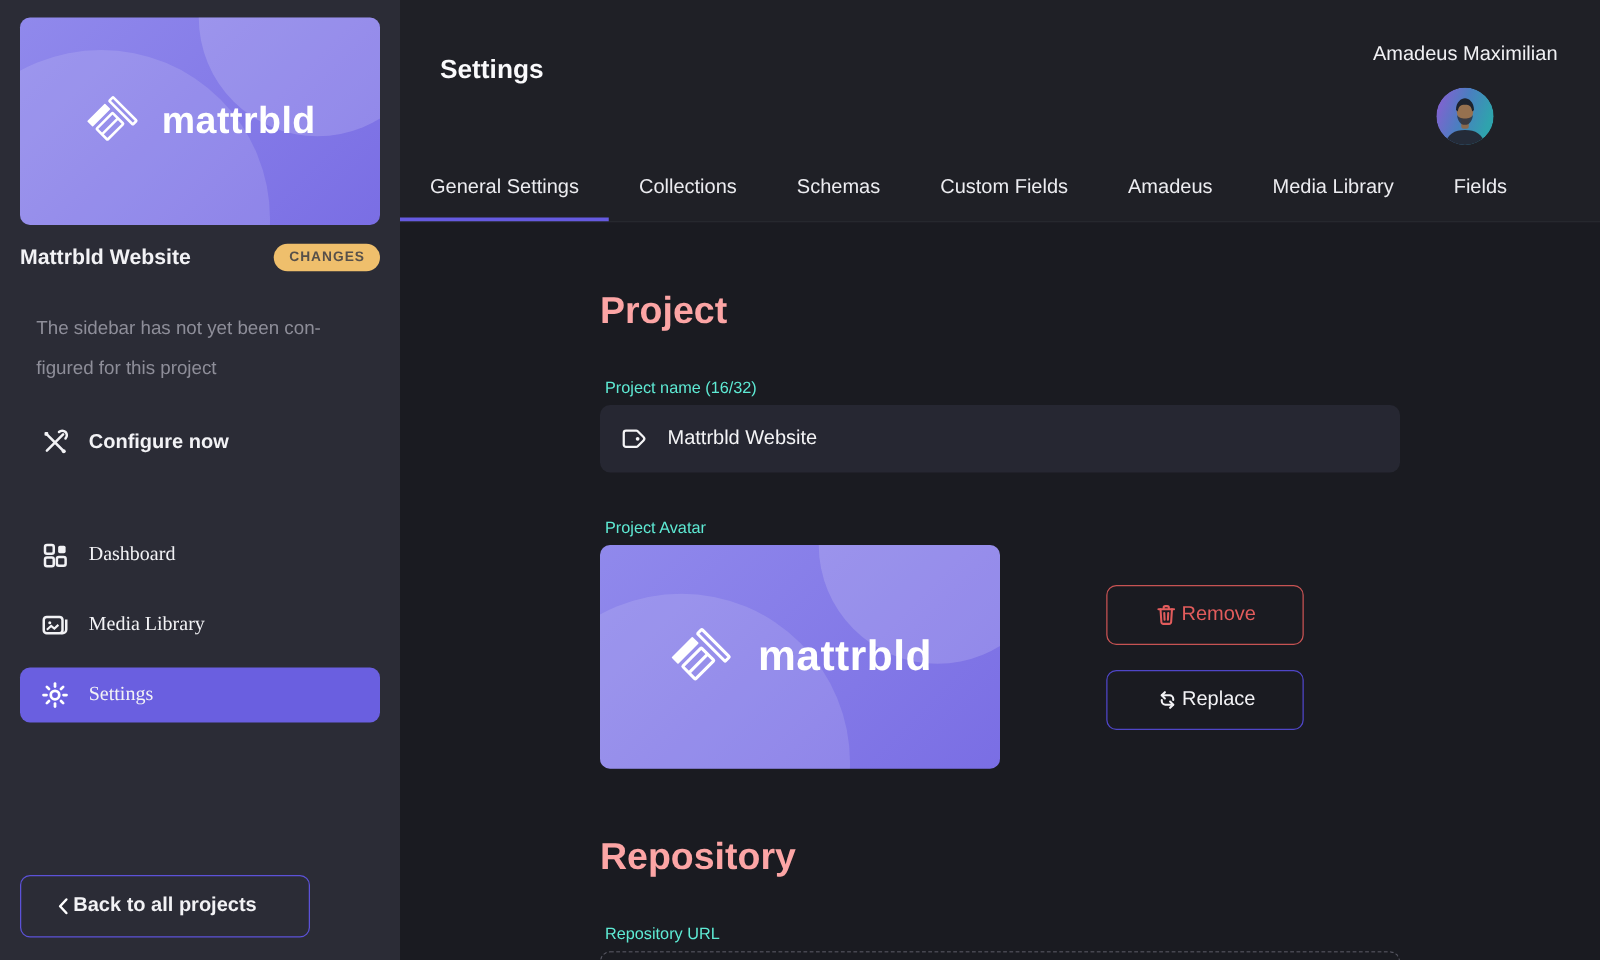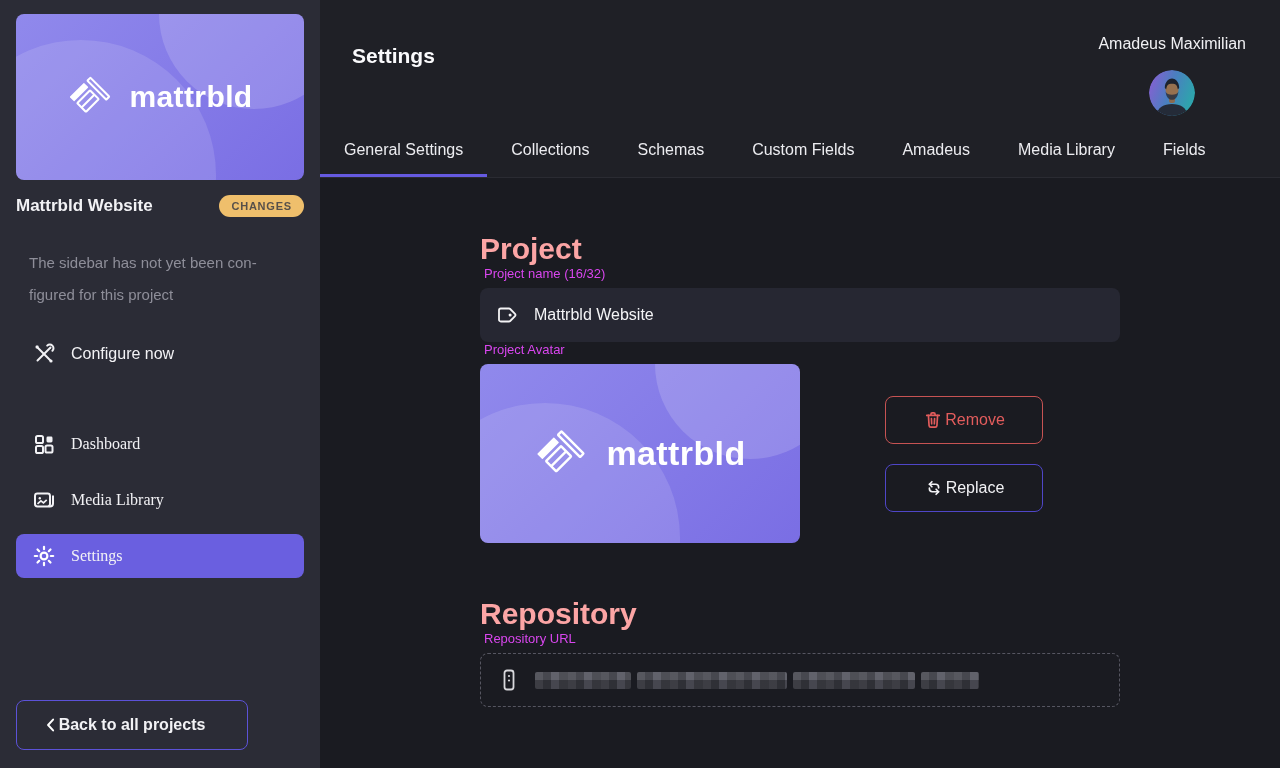--- a/index.html
+++ b/index.html
@@ -40,21 +40,21 @@
   }
   .notice {
     margin-top:30px; width:264px; margin-left:13px;
     color:#8e8e99; font-size:15px; line-height:32px;
   }
   .side-item {
     height:44px; display:flex; align-items:center; gap:15px;
     padding:0 16px; border-radius:8px; cursor:pointer;
     font-size:16px; color:#f2f2f5;
   }
-  .configure { margin-top:21px; }
+  .configure { margin-top:21px;font-weight:bold; }
   .nav-group { margin-top:46px; }
   .nav-group .side-item { margin-bottom:12px;font-family:Liberation Serif, serif; }
   .side-item.active { background:#6a5fe0; }
   .icon24 { width:24px; height:24px; flex:0 0 24px; }
   .back-btn {
     position:absolute; left:16px; bottom:18px; width:232px; height:50px;
     background:transparent; border:1px solid #5c52d8; border-radius:8px;
     color:#f2f2f5; font-size:16px; font-family:inherit; cursor:pointer;
     display:flex; align-items:center; justify-content:center;font-weight:bold;
   }
@@ -72,21 +72,21 @@
   .tabbar { display:flex; border-bottom:1px solid #2a2b32; }
   .tab {
     height:52px; padding:0 24px; display:flex; align-items:center;
     font-size:16px; color:#ececf0; cursor:pointer; white-space:nowrap;
     border-bottom:3px solid transparent;
   }
   .tab.active { border-bottom-color:#655ae0; }
 
   .content { background:#1a1b21; flex:1; padding-left:160px; }
   .section-h { font-size:30px; font-weight:700; color:#fca5a5; margin-top:54px; }
-  .field-label { font-size:13px; color:#d946ef; margin-left:4px; }
+  .field-label { font-size:13px; color:#5eead4; margin-top:36px; margin-left:4px; }
   .field {
     margin-top:7px; width:640px; height:54px; border-radius:8px;
     background:#262732; display:flex; align-items:center; gap:14px; padding:0 16px;
   }
   .field input {
     background:transparent; border:none; outline:none; color:#f4f4f6;
     font-size:16px; font-family:inherit; flex:1; height:100%;
   }
   .field.dashed {
     background:transparent; border:1px dashed #565661;

